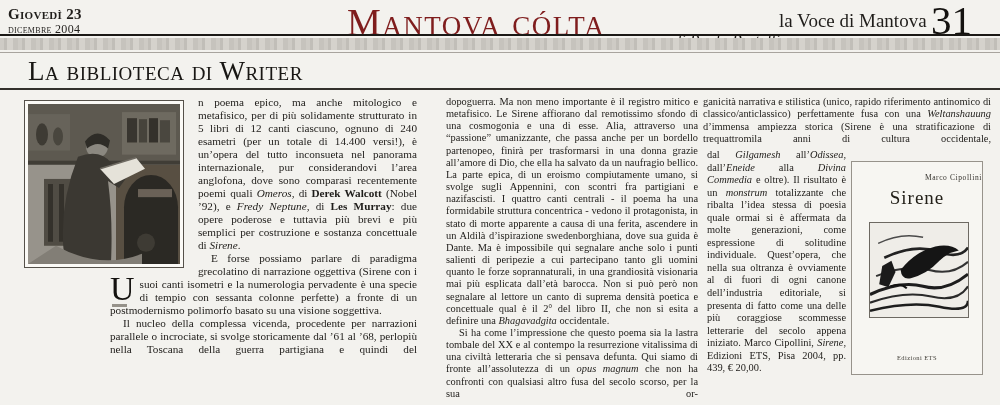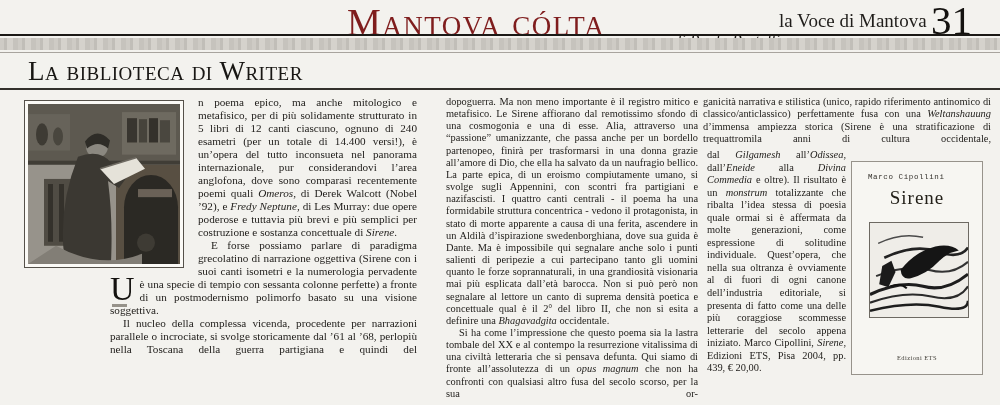--- a/index.html
+++ b/index.html
@@ -19,47 +19,51 @@
   .band{position:absolute;left:0;top:38px;width:1000px;height:12px;
         background:repeating-linear-gradient(90deg,#cecbc5 0 4px,#c1beb8 4px 7px,#d5d2cc 7px 13px,#c6c3bd 13px 18px);}
   .rule-2{position:absolute;left:0;top:52px;width:1000px;height:1px;background:#a8a49e;}
   .headline{position:absolute;left:28px;top:56px;font-variant:small-caps;font-size:27px;letter-spacing:.5px;color:#181613;}
   .rule-3{position:absolute;left:0;top:88px;width:1000px;height:2px;background:#33302b;}
 
   
   .bodytext{text-align:justify;hyphens:auto;-webkit-hyphens:auto;color:#1e1c19;}
   .bodytext p{margin:0;}
   .fill{text-align-last:justify;}
-  i{font-style:italic;} b{font-weight:normal;}
+  i{font-style:italic;} b{font-weight:bold;}
 
   .col1{position:absolute;left:24px;top:96px;width:393px;height:309px;font-size:11.2px;line-height:13px;}
   .fig{float:left;width:160px;height:168px;margin:4px 14px 6px 0;border:1px solid#55514a;background:#fbfaf6;padding:3px;box-sizing:border-box;}
   .fig svg{display:block;width:100%;height:100%;}
   .fig-spacer{float:left;clear:left;width:86px;height:135px;}
   .indent{text-indent:13px;}
   .dropcap{position:relative;float:left;font-size:34px;line-height:27px;padding:1px 5px 0 0;color:#14120f;}
   .dropcap::after{content:"";position:absolute;left:2px;bottom:-5px;width:15px;height:3px;background:#96928a;}
 
   .col2{position:absolute;left:446px;top:96px;width:252px;font-size:10.4px;line-height:12.15px;}
   .col3a{position:absolute;left:703px;top:96px;width:288px;font-size:10.4px;line-height:12.4px;}
   .col3b{position:absolute;left:707px;top:149px;width:139px;font-size:10.4px;line-height:12.55px;}
 
   
   .cover{position:absolute;left:851px;top:161px;width:132px;height:214px;border:1px solid #97938b;background:#f7f6f2;box-sizing:border-box;}
-  .cover-author{position:absolute;left:16px;right:0;top:11px;text-align:left;font-size:7.5px;letter-spacing:.6px;color:#35322d;font-family:Liberation Mono, monospace;}
+  .cover-author{position:absolute;left:0;right:0;top:11px;text-align:right;font-size:7.5px;letter-spacing:.6px;color:#35322d;}
   .cover-title{position:absolute;left:0;right:0;top:25px;text-align:center;font-size:19px;letter-spacing:1px;color:#232019;}
   .cover-art{position:absolute;left:17px;top:60px;width:98px;height:94px;border:1px solid #6d6962;background:#efede8;}
   .cover-art svg{display:block;width:100%;height:100%;}
   .cover-pub{position:absolute;left:0;right:0;bottom:13px;text-align:center;font-size:6.5px;letter-spacing:.4px;color:#45423c;}
 </style>
 </head>
 <body>
 
 <div class="sheet">
 
+  <div class="date-block">
+    <div class="date-1">Giovedì 23</div>
+    <div class="date-2">dicembre 2004</div>
+  </div>
   <div class="main-title">Mantova cólta</div>
   <div class="curator">a cura di Paolo Bertelli</div>
   <div class="paper-name">la Voce di Mantova</div>
   <div class="page-num">31</div>
 
   <div class="rule-1"></div>
   <div class="band"></div>
   <div class="rule-2"></div>
 
   <div class="headline">La biblioteca di Writer</div>

